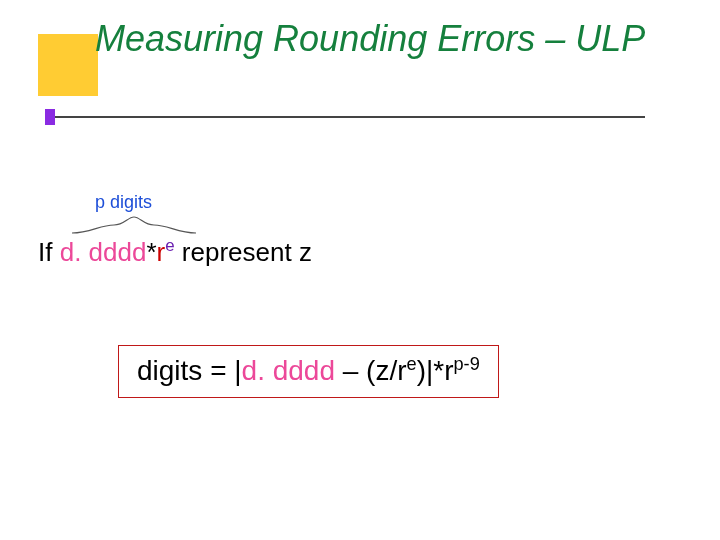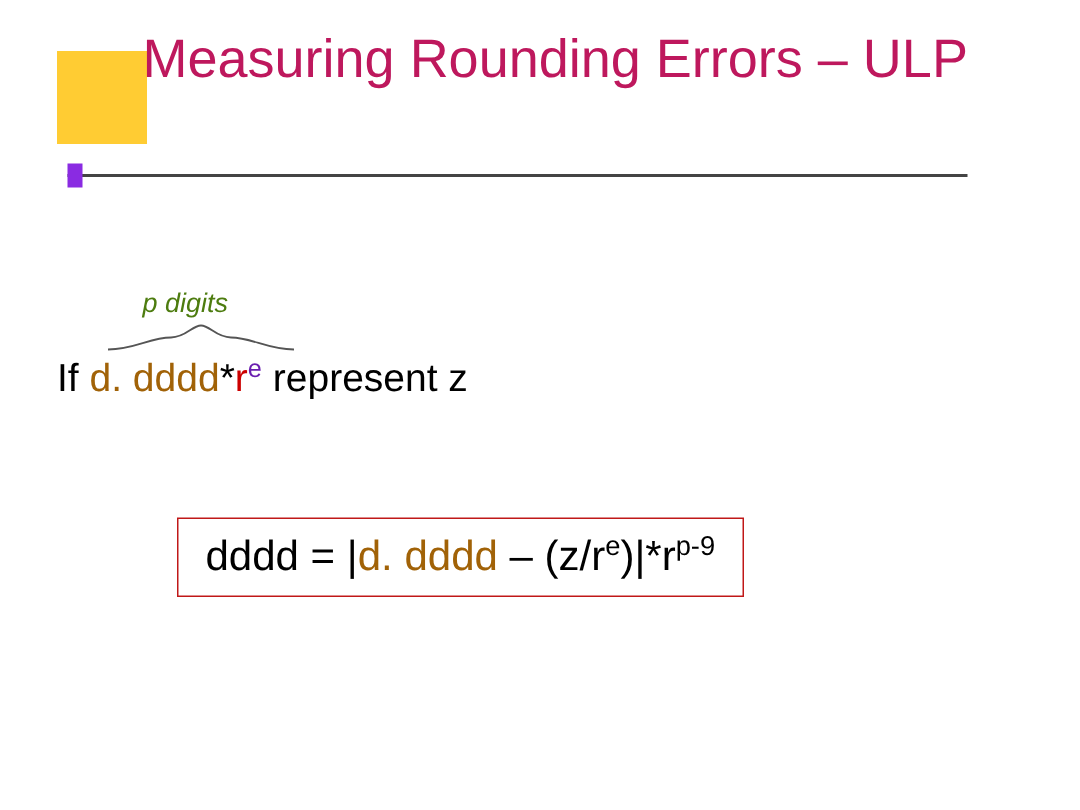--- a/index.html
+++ b/index.html
@@ -18,23 +18,24 @@
     width: 60px;
     height: 62px;
     background: #ffcc33;
     z-index: 1;
   }
   .title {
     position: absolute;
     left: 95px;
     top: 18px;
     font-size: 36px;
-    color: #be185d;
+    color: #15803d;
     line-height: 1.15;
     z-index: 2;
+    font-style: italic;
   }
   .title-divider {
     position: absolute;
     left: 45px;
     top: 116px;
     width: 600px;
     height: 2px;
     background: #444;
     z-index: 2;
   }
@@ -45,40 +46,39 @@
     width: 10px;
     height: 16px;
     background: #8a2be2;
     z-index: 3;
   }
   .p-digits {
     position: absolute;
     left: 95px;
     top: 192px;
     font-size: 18px;
-    color: #4d7c0f;
-    font-style: italic;
+    color: #1d4ed8;
   }
   .brace-wrap {
     position: absolute;
     left: 70px;
     top: 215px;
     width: 128px;
     height: 20px;
   }
   .brace-wrap svg { width: 100%; height: 100%; }
   .line1 {
     position: absolute;
     left: 38px;
     top: 236px;
     font-size: 26px;
     color: #000;
     white-space: nowrap;
   }
-  .green { color: #a16207; }
+  .green { color: #ec4899; }
   .red { color: #cc0000; }
   .purple { color: #6a1fb0; }
   .sup { font-size: 0.65em; vertical-align: super; }
   .formula-box {
     position: absolute;
     left: 118px;
     top: 345px;
     border: 1.5px solid #c01818;
     padding: 8px 18px 10px 18px;
     font-size: 28px;
@@ -102,14 +102,14 @@
   <svg viewBox="0 0 128 20" xmlns="http://www.w3.org/2000/svg">
     <path d="M 2 18 C 20 18 30 10 44 10 C 54 10 58 2 64 2 C 70 2 74 10 84 10 C 98 10 108 18 126 18" fill="none" stroke="#555" stroke-width="1.2"></path>
   </svg>
 </div>
 
 <div class="line1">
   <span>If </span><span class="green">d. dddd</span><span>*</span><span class="red">r</span><span class="sup purple">e</span><span>  represent z</span>
 </div>
 
 <div class="formula-box">
-  <span>dddd = |</span><span class="green">d. dddd</span><span> – (z/r</span><span class="sup">e</span><span>)|*r</span><span class="sup">p-9</span>
+  <span>digits = |</span><span class="green">d. dddd</span><span> – (z/r</span><span class="sup">e</span><span>)|*r</span><span class="sup">p-9</span>
 </div>
 
 </body></html>

